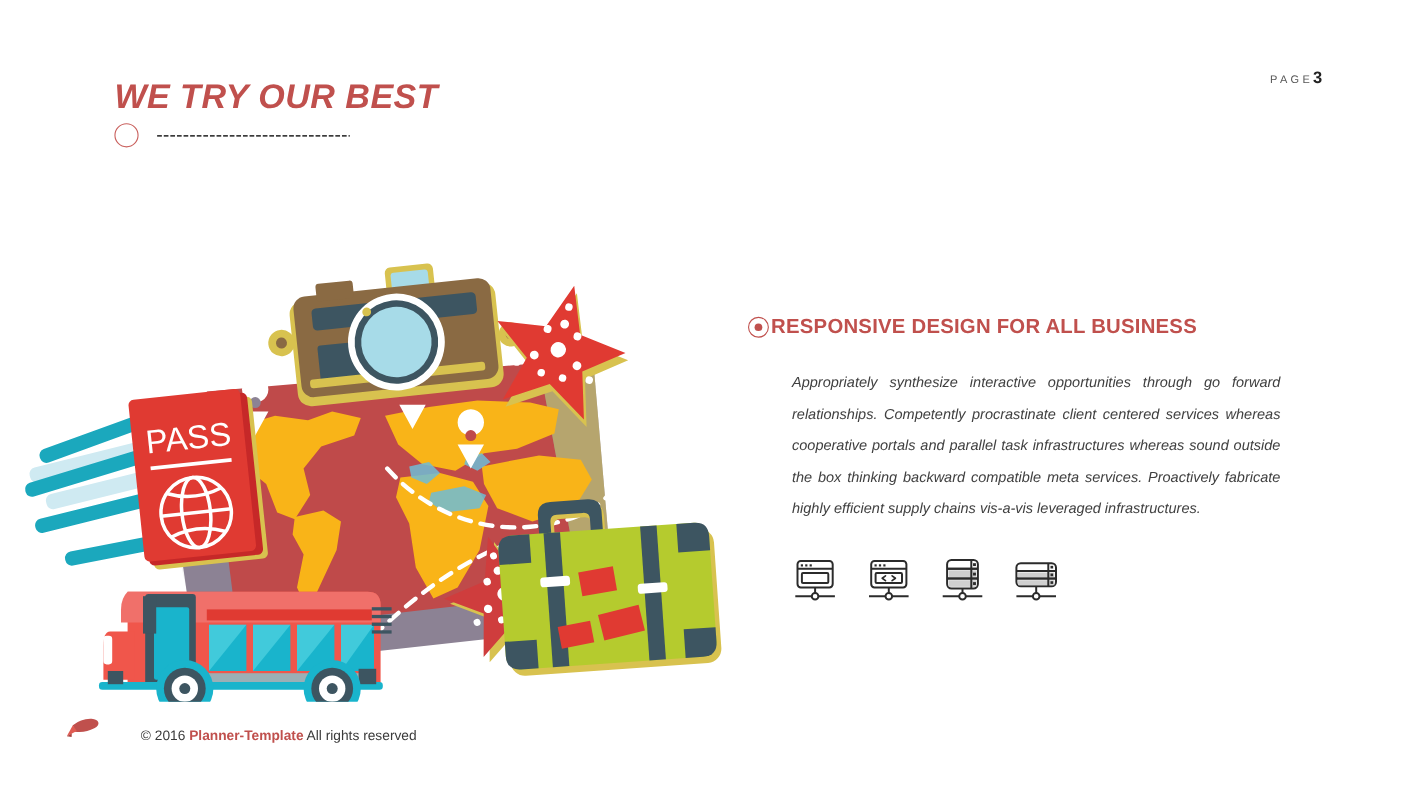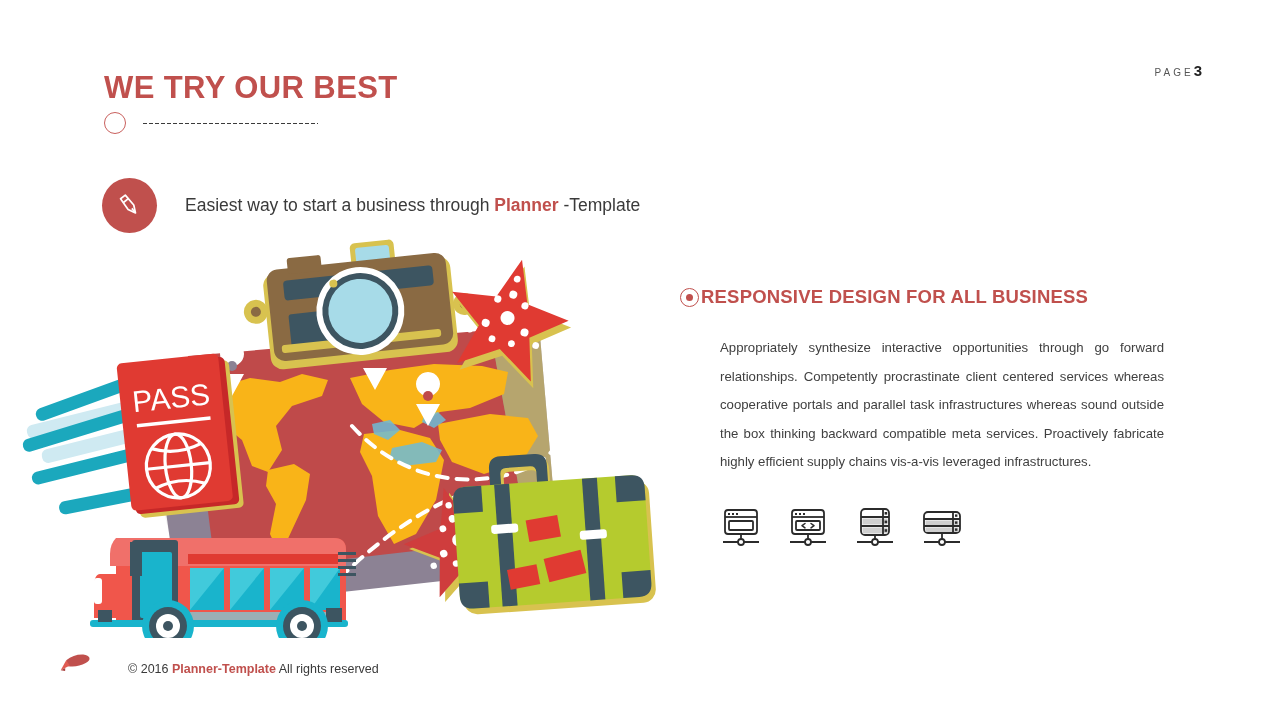--- a/index.html
+++ b/index.html
@@ -9,20 +9,21 @@
     font-family: "Liberation Sans", sans-serif;
     overflow: hidden;
   }
   .slide { position: relative; width: 1280px; height: 720px; background: #fff; }
 
   
   .slide-title {
     position: absolute; left: 104px; top: 70px;
     font-size: 31px; font-weight: bold; letter-spacing: .4px;
     color: #c0504d;
+    font-style: italic;
   }
   .title-rule { position: absolute; left: 104px; top: 112px; display: flex; align-items: center; }
   .title-circle {
     width: 22px; height: 22px; border-radius: 50%;
     border: 1.4px solid #c9605d; background: transparent;
   }
   .title-dots {
     margin-left: 16px; width: 176px; height: 3px;
     background-image: radial-gradient(#3b3b3b 45%, transparent 46%);
     background-size: 6px 3px; background-repeat: repeat-x;
@@ -56,20 +57,21 @@
   }
   .bullet-ring i { width: 7px; height: 7px; border-radius: 50%; background: #c0504d; display: block; }
   .section-title {
     margin-left: 2px; font-size: 18.5px; font-weight: bold;
     color: #c0504d; letter-spacing: .2px;
   }
   .body-copy {
     margin-top: 26px; margin-left: 40px; width: 444px;
     font-size: 13.2px; line-height: 28.6px; color: #404040;
     text-align: justify;
+    font-style: italic;
   }
 
   .icon-row { margin-top: 26px; margin-left: 38px; display: flex; gap: 21px; }
   .tech-icon { width: 46px; height: 46px; }
 
   
   .footer { position: absolute; left: 58px; bottom: 44px; display: flex; align-items: flex-end; }
   .footer-text { margin-left: 36px; font-size: 12.5px; color: #3a3a3a; }
   .footer-text .accent { color: #c0504d; font-weight: bold; }
 
@@ -85,34 +87,20 @@
 
   <div class="title-rule">
     <div class="title-circle"></div>
     <div class="title-dots"></div>
   </div>
 
   <div class="page-indicator">
     <span>PAGE</span><span class="page-num">3</span>
   </div>
 
-  <div class="subtitle-row">
-    <div class="pencil-badge">
-      <svg width="32" height="32" viewBox="0 0 32 32" aria-hidden="true">
-        <g transform="rotate(-38 16 16)" fill="none" stroke="#ffffff" stroke-width="1.7" stroke-linejoin="round">
-          <path d="M13 4.5 h6 l0.6 13 -3.6 7.4 -3.6 -7.4 z"></path>
-          <line x1="12.6" y1="9.2" x2="19.6" y2="9.2"></line>
-          <line x1="16" y1="19" x2="16" y2="23.6"></line>
-        </g>
-      </svg>
-    </div>
-    <div class="subtitle-text">
-      <span>Easiest way to start a business through </span><span class="accent">Planner</span><span> -Template</span>
-    </div>
-  </div>
 
   <div class="illustration">
     <svg width="660" height="400" viewBox="0 0 660 400" aria-hidden="true">
 
       <g>
         <rect x="5" y="170" width="150" height="14" rx="6" fill="#cfeaf2" transform="rotate(-14 80 177)"></rect>
         <rect x="20" y="195" width="145" height="14" rx="6" fill="#cfeaf2" transform="rotate(-14 92 202)"></rect>
         <rect x="12" y="148" width="140" height="13" rx="6" fill="#1ba8bd" transform="rotate(-20 82 154)"></rect>
         <rect x="0" y="182" width="140" height="13" rx="6" fill="#1ba8bd" transform="rotate(-17 70 188)"></rect>
         <rect x="10" y="218" width="140" height="13" rx="6" fill="#1ba8bd" transform="rotate(-14 80 224)"></rect>

